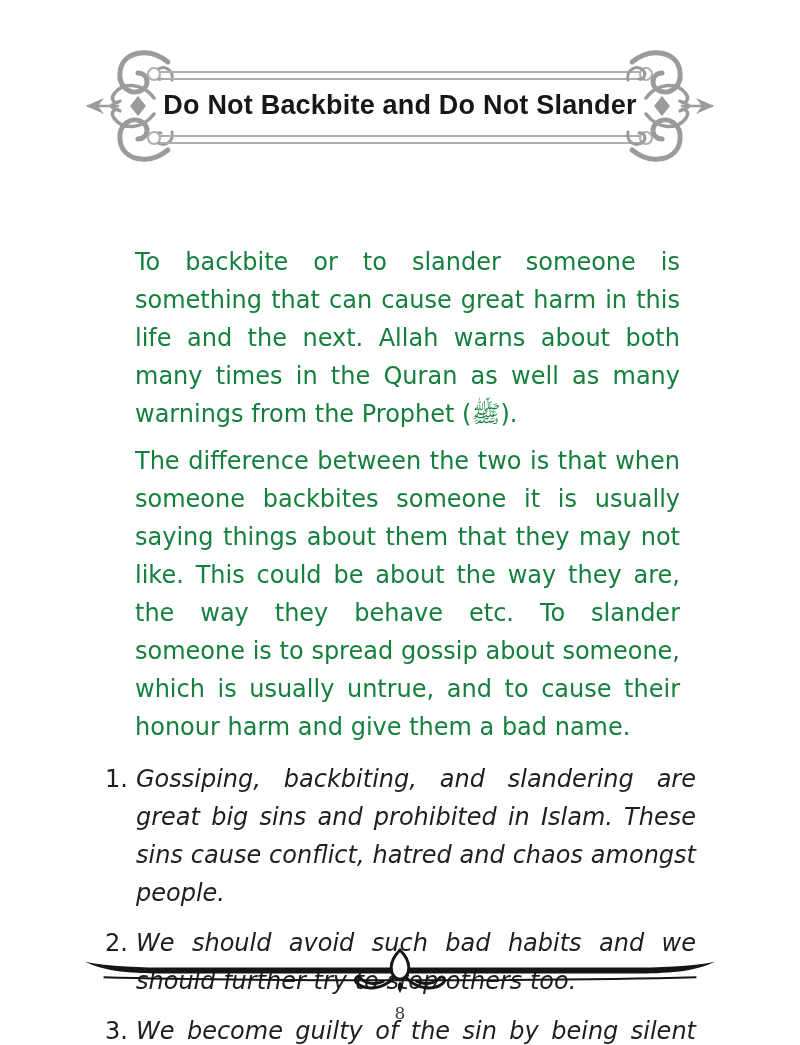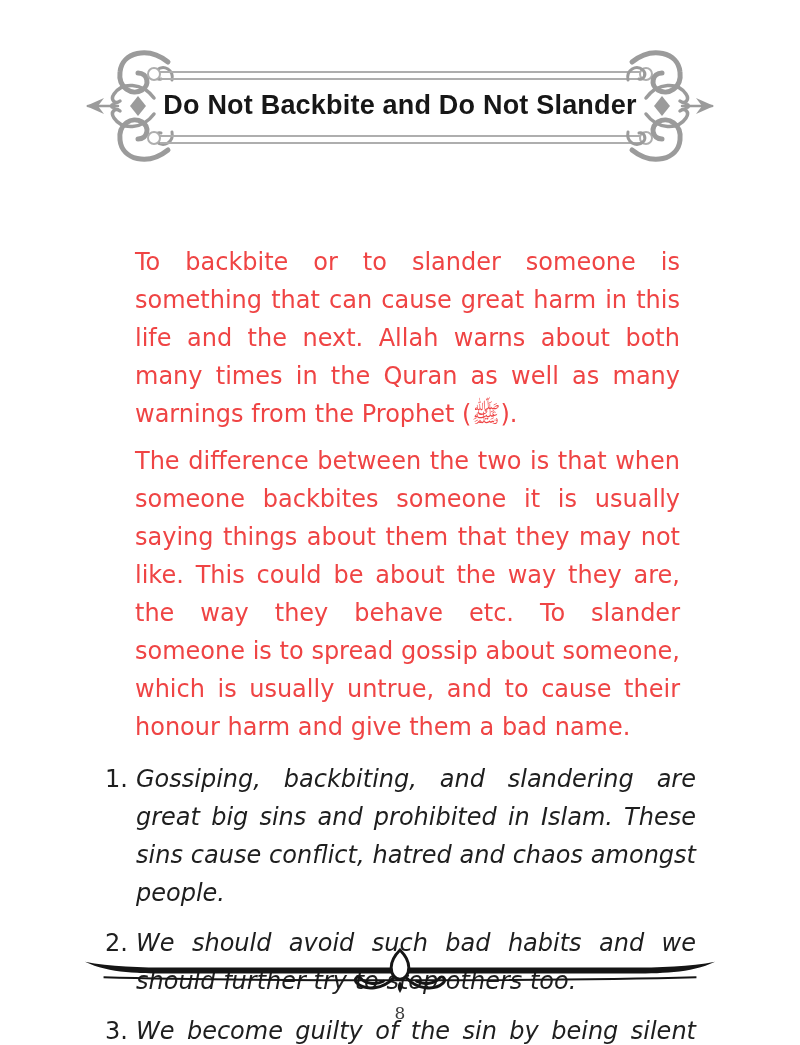--- a/index.html
+++ b/index.html
@@ -67,21 +67,21 @@
   .content {
     position: absolute;
     top: 243px;
     left: 95px; right: 94px;
   }
   .para {
     margin: 0 16px 9px 30px;
     font-size: 24px;
     line-height: 38px;
     text-align: justify;
-    color: #ef4444;
+    color: #15803d;
   }
   .points { margin-top: 14px; }
   .point {
     display: flex;
     margin-bottom: 12px;
     font-size: 24px;
     line-height: 38px;
   }
   .point .num {
     flex: 0 0 31px;

